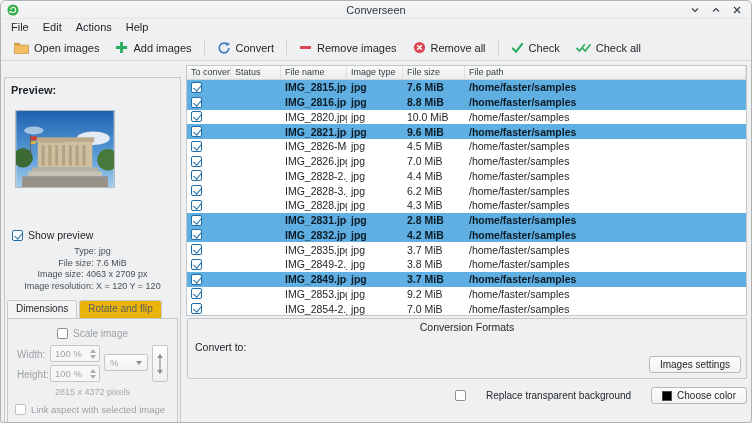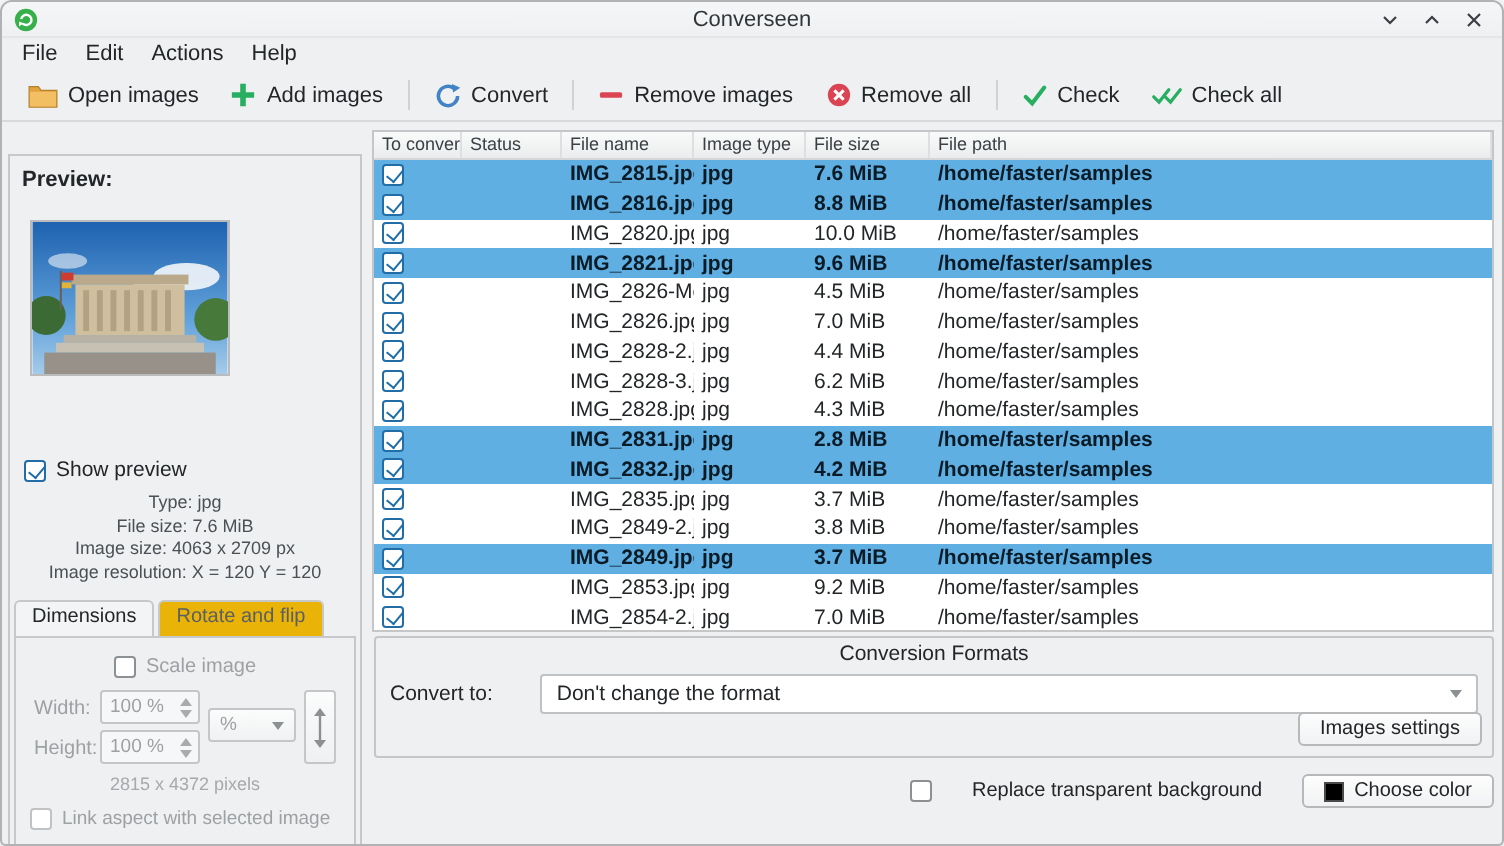--- a/index.html
+++ b/index.html
@@ -66,21 +66,21 @@
   .th{padding:1px 0 0 4px;border-right:1px solid #dedfe0;overflow:hidden;white-space:nowrap}
   .tbody{flex:1}
   .trow{display:flex;height:14.75px;align-items:center;background:#fff}
   .trow.selected{background:#5fafe3;font-weight:bold;color:#0b1b26}
   .td{padding-left:4px;overflow:hidden;white-space:nowrap}
   .c0{width:44px}.c1{width:50px}.c2{width:66px}.c3{width:56px}.c4{width:62px}.c5{flex:1}
   .td.c0{display:flex;align-items:center}
   
   .groupbox{position:absolute;left:186px;top:317px;width:560px;height:61px;border:1px solid #c5c6c8;border-radius:2px}
   .group-title{text-align:center;font-size:10.5px;margin-top:2px}
-  .convert-row{position:absolute;left:7px;top:18px;right:7px;height:20px;display:flex;align-items:center;gap:24px;font-size:10.5px}
+  .convert-row{position:absolute;left:7px;top:18px;right:7px;height:20px;display:flex;align-items:center;gap:13px;font-size:10.5px}
   .format-combo{flex:1;height:20px;background:#fff;border:1px solid #bfc1c3;border-radius:2px;display:flex;align-items:center;
                 padding:0 7px;font-size:10.5px}
   .btn{border:1px solid #b6b8ba;background:linear-gradient(#fdfdfd,#f1f2f3);border-radius:3px;font-size:10px;
        padding:2px 10px;display:flex;align-items:center;gap:5px;color:#232629}
   .images-settings{position:absolute;right:5px;bottom:5px;height:17px}
   .bottom-row{position:absolute;left:186px;top:386px;width:560px;height:17px;display:flex;align-items:center;
               justify-content:flex-end;gap:20px;font-size:10px}
   .swatch{width:10px;height:10px;background:#000;border:1px solid #4a4a4a}
 </style>
 </head>
@@ -459,24 +459,20 @@
           <div class="td c4">7.0 MiB</div>
           <div class="td c5">/home/faster/samples</div>
         </div>
       </div>
   </div>
 
   <div class="groupbox">
     <div class="group-title">Conversion Formats</div>
     <div class="convert-row">
       <span>Convert to:</span>
-      <div class="format-combo">
-        <span>Don't change the format</span>
-        <span class="combo-arrow"></span>
-      </div>
     </div>
     <button class="btn images-settings">Images settings</button>
   </div>
 
   <div class="bottom-row">
     <span class="cb"></span>
     <span>Replace transparent background</span>
     <button class="btn">
       <span class="swatch"></span>
       <span>Choose color</span>

